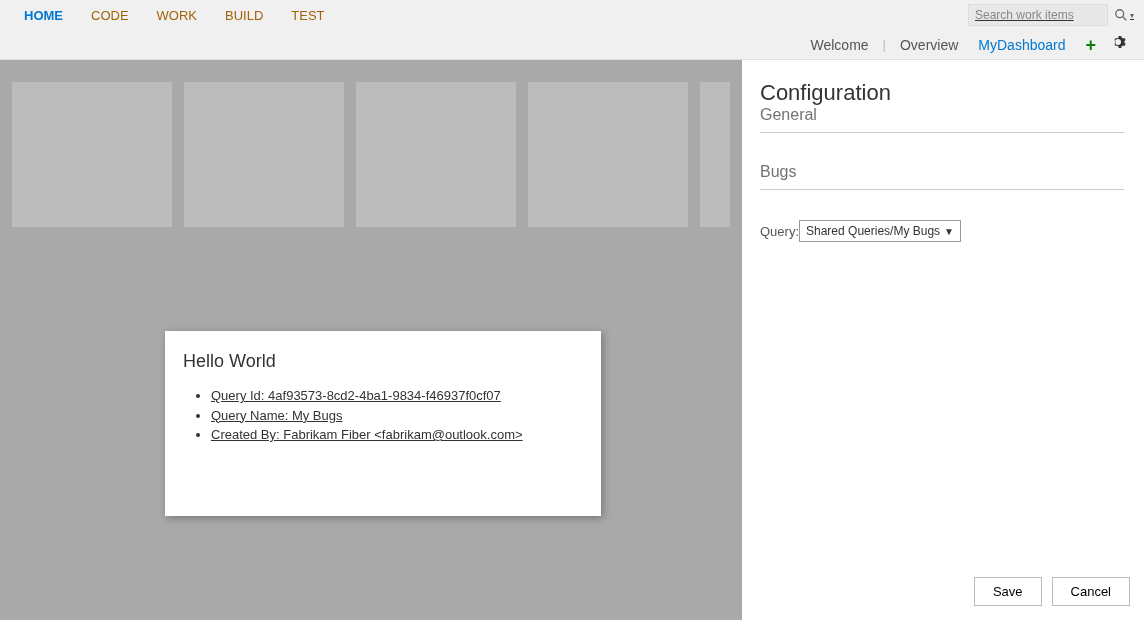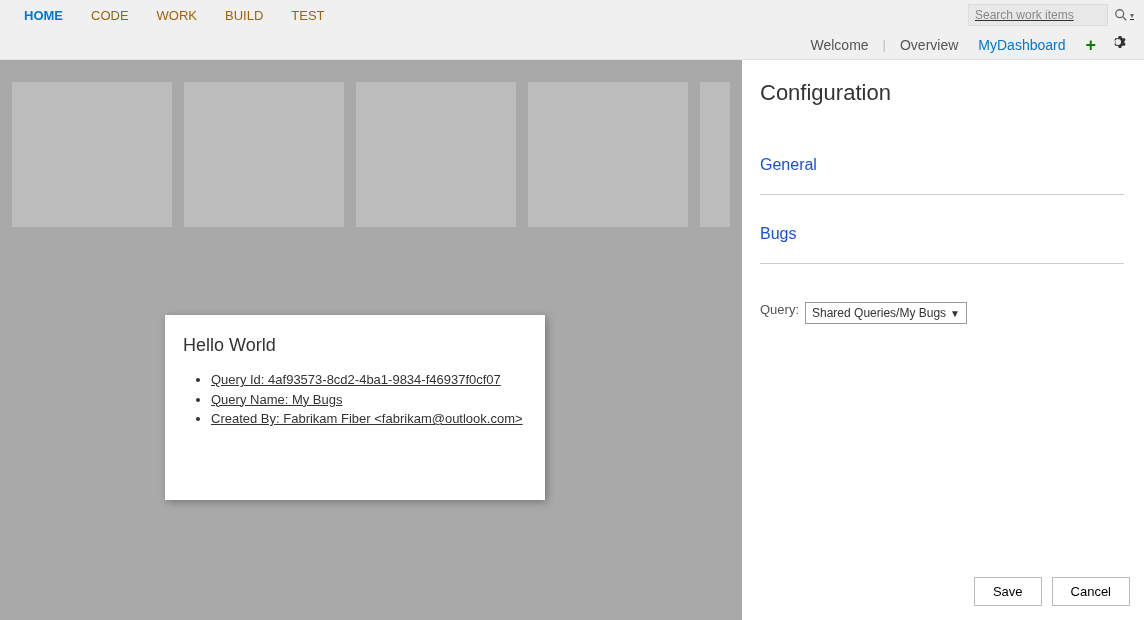--- a/index.html
+++ b/index.html
@@ -127,22 +127,22 @@
     }
     .tile {
       width: 160px;
       height: 145px;
       background: #bcbcbc;
     }
 
     .popup-card {
       position: absolute;
       left: 165px;
-      top: 255px;
-      width: 380px;
+      top: 271px;
+      width: 436px;
       height: 185px;
       background: #fff;
       box-shadow: 2px 2px 8px rgba(0,0,0,0.3);
       padding: 20px 18px;
     }
     .popup-title {
       font-size: 18px;
       font-weight: 400;
       color: #333;
       margin-bottom: 14px;
@@ -163,48 +163,45 @@
       background: #fff;
       padding: 20px 20px 12px 18px;
       display: flex;
       flex-direction: column;
       position: relative;
     }
     .config-title {
       font-size: 22px;
       font-weight: 400;
       color: #333;
-      margin-bottom: 50px;
     }
     .config-section {
       font-size: 16px;
-      color: #1d4ed8;
-      padding-bottom: 20px;
+      color: #737373;
+      padding-bottom: 8px;
       border-bottom: 1px solid #ccc;
       margin-bottom: 30px;
     }
     .query-row {
       display: flex;
       align-items: center;
-      gap: 6px;
       font-size: 13px;
     }
     .query-label { color: #555; }
     .query-select {
       display: flex;
       align-items: center;
       justify-content: space-between;
       border: 1px solid #999;
       background: #fff;
       height: 22px;
       width: 162px;
       padding: 0 6px;
       font-size: 12px;
       cursor: pointer;
-      margin-top: 8px;
     }
     .query-select .caret2 { font-size: 10px; }
 
     .config-buttons {
       position: absolute;
       right: 14px;
       bottom: 14px;
       display: flex;
       gap: 10px;
     }

